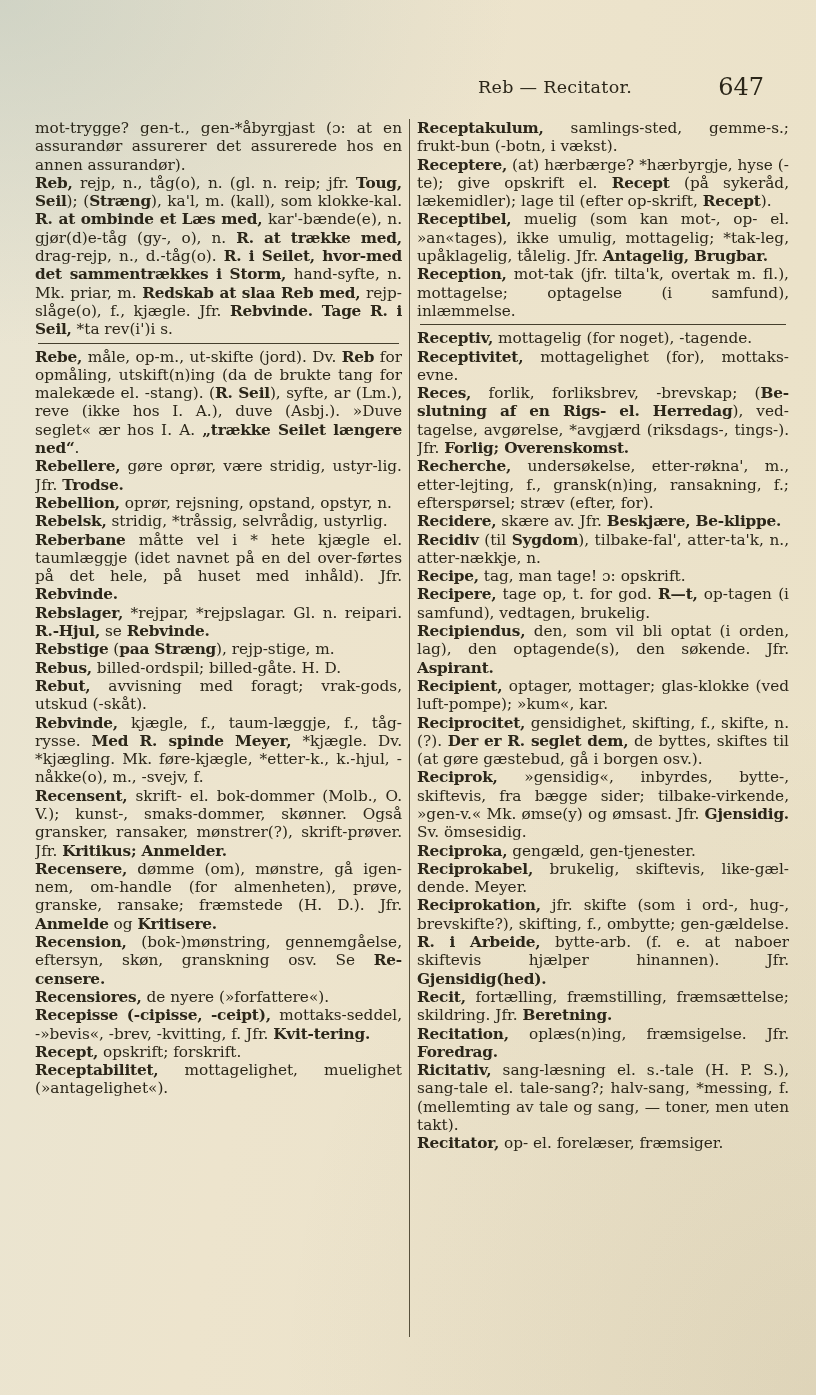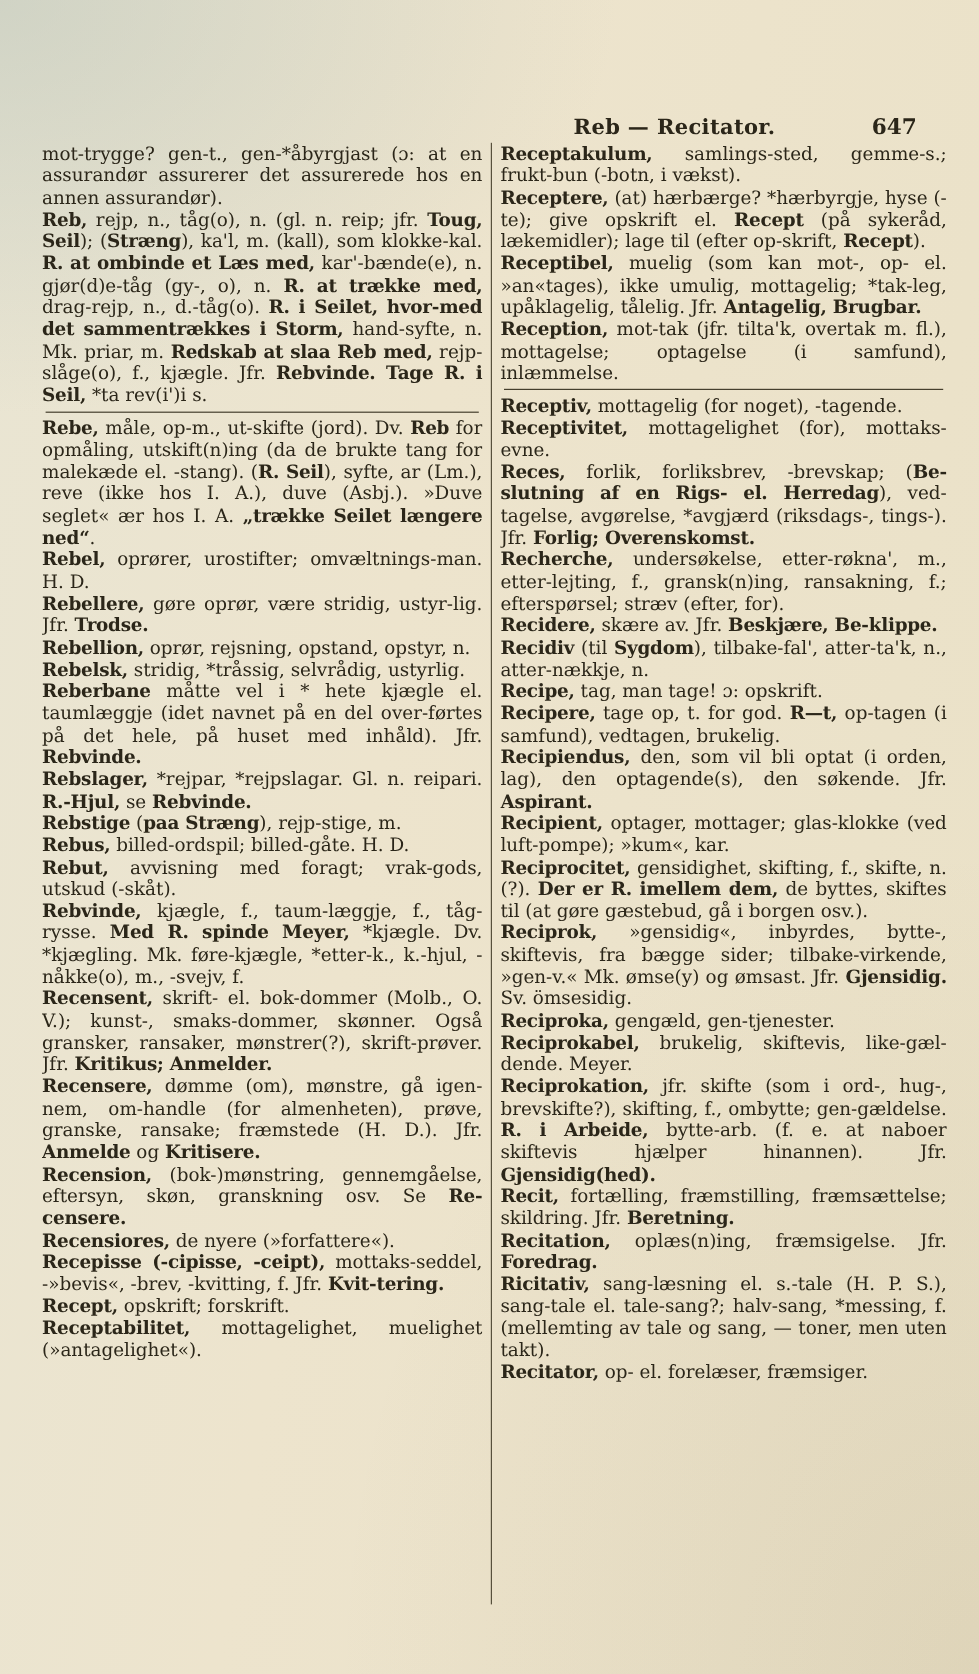--- a/index.html
+++ b/index.html
@@ -14,24 +14,24 @@
     width: 816px; height: 1395px;
     overflow: hidden;
     color: #2b2619;
     background:
       radial-gradient(140% 55% at 0% 0%, rgba(178,190,180,0.45) 0%, rgba(178,190,180,0) 45%),
       radial-gradient(120% 90% at 100% 100%, rgba(120,100,60,0.10) 0%, rgba(120,100,60,0) 55%),
       linear-gradient(100deg, #e9e5d3 0%, #ede4cd 40%, #eae1c7 100%);
   }
   .header {
     position: absolute; top: 76px; left: 0; right: 0; height: 24px;
-    font-weight: bold; font-size: 17.5px; line-height: 22px; margin-top: 20px;
+    font-weight: normal; font-size: 17.5px; line-height: 22px;
   }
   .running-head { position: absolute; left: 478px; letter-spacing: 0.3px; }
-  .page-number { position: absolute; right: 52px; font-size: 18px; }
+  .page-number { position: absolute; right: 52px; font-size: 24px; }
   .columns {
     position: absolute; top: 119px; left: 35px; right: 27px; bottom: 58px;
     display: flex;
     justify-content: center;
   }
   .column {
     overflow: hidden;
     text-align: justify;
     font-size: 15.3px;
     line-height: 18.3px;
@@ -58,21 +58,20 @@
   <div class="header">
     <span class="running-head">Reb — Recitator.</span>
     <span class="page-number">647</span>
   </div>
   <div class="columns">
     <div class="column" id="col-left">
         <p class="entry"><span class="txt">mot-trygge? gen-t., gen-*åbyrgjast (ɔ: at en assurandør assurerer det assurerede hos en annen assurandør).</span></p>
         <p class="entry"><span class="hw">Reb,</span><span class="txt"> rejp, n., tåg(o), n. (gl. n. reip; jfr. </span><span class="hw">Toug, Seil</span><span class="txt">); (</span><span class="hw">Stræng</span><span class="txt">), ka'l, m. (kall), som klokke-kal. </span><span class="hw">R. at ombinde et Læs med,</span><span class="txt"> kar'-bænde(e), n. gjør(d)e-tåg (gy-, o), n. </span><span class="hw">R. at trække med,</span><span class="txt"> drag-rejp, n., d.-tåg(o). </span><span class="hw">R. i Seilet, hvor-med det sammentrækkes i Storm,</span><span class="txt"> hand-syfte, n. Mk. priar, m. </span><span class="hw">Redskab at slaa Reb med,</span><span class="txt"> rejp-slåge(o), f., kjægle. Jfr. </span><span class="hw">Rebvinde. Tage R. i Seil,</span><span class="txt"> *ta rev(i')i s.</span></p>
         <div class="entry-rule"></div>
         <p class="entry"><span class="hw">Rebe,</span><span class="txt"> måle, op-m., ut-skifte (jord). Dv. </span><span class="hw">Reb</span><span class="txt"> for opmåling, utskift(n)ing (da de brukte tang for malekæde el. -stang). (</span><span class="hw">R. Seil</span><span class="txt">), syfte, ar (Lm.), reve (ikke hos I. A.), duve (Asbj.). »Duve seglet« ær hos I. A. </span><span class="hw">„trække Seilet længere ned“</span><span class="txt">.</span></p>
-        <p class="entry"><span class="hw">Rebel,</span><span class="txt"> oprører, urostifter; omvæltnings-man. H. D.</span></p>
         <p class="entry"><span class="hw">Rebellere,</span><span class="txt"> gøre oprør, være stridig, ustyr-lig. Jfr. </span><span class="hw">Trodse.</span></p>
         <p class="entry"><span class="hw">Rebellion,</span><span class="txt"> oprør, rejsning, opstand, opstyr, n.</span></p>
         <p class="entry"><span class="hw">Rebelsk,</span><span class="txt"> stridig, *tråssig, selvrådig, ustyrlig.</span></p>
         <p class="entry"><span class="hw">Reberbane</span><span class="txt"> måtte vel i * hete kjægle el. taumlæggje (idet navnet på en del over-førtes på det hele, på huset med inhåld). Jfr. </span><span class="hw">Rebvinde.</span></p>
         <p class="entry"><span class="hw">Rebslager,</span><span class="txt"> *rejpar, *rejpslagar. Gl. n. reipari. </span><span class="hw">R.-Hjul,</span><span class="txt"> se </span><span class="hw">Rebvinde.</span></p>
         <p class="entry"><span class="hw">Rebstige</span><span class="txt"> (</span><span class="hw">paa Stræng</span><span class="txt">), rejp-stige, m.</span></p>
         <p class="entry"><span class="hw">Rebus,</span><span class="txt"> billed-ordspil; billed-gåte. H. D.</span></p>
         <p class="entry"><span class="hw">Rebut,</span><span class="txt"> avvisning med foragt; vrak-gods, utskud (-skåt).</span></p>
         <p class="entry"><span class="hw">Rebvinde,</span><span class="txt"> kjægle, f., taum-læggje, f., tåg-rysse. </span><span class="hw">Med R. spinde Meyer,</span><span class="txt"> *kjægle. Dv. *kjægling. Mk. føre-kjægle, *etter-k., k.-hjul, -nåkke(o), m., -svejv, f.</span></p>
         <p class="entry"><span class="hw">Recensent,</span><span class="txt"> skrift- el. bok-dommer (Molb., O. V.); kunst-, smaks-dommer, skønner. Også gransker, ransaker, mønstrer(?), skrift-prøver. Jfr. </span><span class="hw">Kritikus; Anmelder.</span></p>
@@ -93,21 +92,21 @@
         <p class="entry"><span class="hw">Receptiv,</span><span class="txt"> mottagelig (for noget), -tagende.</span></p>
         <p class="entry"><span class="hw">Receptivitet,</span><span class="txt"> mottagelighet (for), mottaks-evne.</span></p>
         <p class="entry"><span class="hw">Reces,</span><span class="txt"> forlik, forliksbrev, -brevskap; (</span><span class="hw">Be-slutning af en Rigs- el. Herredag</span><span class="txt">), ved-tagelse, avgørelse, *avgjærd (riksdags-, tings-). Jfr. </span><span class="hw">Forlig; Overenskomst.</span></p>
         <p class="entry"><span class="hw">Recherche,</span><span class="txt"> undersøkelse, etter-røkna', m., etter-lejting, f., gransk(n)ing, ransakning, f.; efterspørsel; stræv (efter, for).</span></p>
         <p class="entry"><span class="hw">Recidere,</span><span class="txt"> skære av. Jfr. </span><span class="hw">Beskjære, Be-klippe.</span></p>
         <p class="entry"><span class="hw">Recidiv</span><span class="txt"> (til </span><span class="hw">Sygdom</span><span class="txt">), tilbake-fal', atter-ta'k, n., atter-nækkje, n.</span></p>
         <p class="entry"><span class="hw">Recipe,</span><span class="txt"> tag, man tage! ɔ: opskrift.</span></p>
         <p class="entry"><span class="hw">Recipere,</span><span class="txt"> tage op, t. for god. </span><span class="hw">R—t,</span><span class="txt"> op-tagen (i samfund), vedtagen, brukelig.</span></p>
         <p class="entry"><span class="hw">Recipiendus,</span><span class="txt"> den, som vil bli optat (i orden, lag), den optagende(s), den søkende. Jfr. </span><span class="hw">Aspirant.</span></p>
         <p class="entry"><span class="hw">Recipient,</span><span class="txt"> optager, mottager; glas-klokke (ved luft-pompe); »kum«, kar.</span></p>
-        <p class="entry"><span class="hw">Reciprocitet,</span><span class="txt"> gensidighet, skifting, f., skifte, n.(?). </span><span class="hw">Der er R. imellem dem,</span><span class="txt"> de byttes, skiftes til (at gøre gæstebud, gå i borgen osv.).</span></p>
+        <p class="entry"><span class="hw">Reciprocitet,</span><span class="txt"> gensidighet, skifting, f., skifte, n.(?). </span><span class="hw">Der er R. seglet dem,</span><span class="txt"> de byttes, skiftes til (at gøre gæstebud, gå i borgen osv.).</span></p>
         <p class="entry"><span class="hw">Reciprok,</span><span class="txt"> »gensidig«, inbyrdes, bytte-, skiftevis, fra bægge sider; tilbake-virkende, »gen-v.« Mk. ømse(y) og ømsast. Jfr. </span><span class="hw">Gjensidig.</span><span class="txt"> Sv. ömsesidig.</span></p>
         <p class="entry"><span class="hw">Reciproka,</span><span class="txt"> gengæld, gen-tjenester.</span></p>
         <p class="entry"><span class="hw">Reciprokabel,</span><span class="txt"> brukelig, skiftevis, like-gæl-dende. Meyer.</span></p>
         <p class="entry"><span class="hw">Reciprokation,</span><span class="txt"> jfr. skifte (som i ord-, hug-, brevskifte?), skifting, f., ombytte; gen-gældelse. </span><span class="hw">R. i Arbeide,</span><span class="txt"> bytte-arb. (f. e. at naboer skiftevis hjælper hinannen). Jfr. </span><span class="hw">Gjensidig(hed).</span></p>
         <p class="entry"><span class="hw">Recit,</span><span class="txt"> fortælling, fræmstilling, fræmsættelse; skildring. Jfr. </span><span class="hw">Beretning.</span></p>
         <p class="entry"><span class="hw">Recitation,</span><span class="txt"> oplæs(n)ing, fræmsigelse. Jfr. </span><span class="hw">Foredrag.</span></p>
         <p class="entry"><span class="hw">Ricitativ,</span><span class="txt"> sang-læsning el. s.-tale (H. P. S.), sang-tale el. tale-sang?; halv-sang, *messing, f. (mellemting av tale og sang, — toner, men uten takt).</span></p>
         <p class="entry"><span class="hw">Recitator,</span><span class="txt"> op- el. forelæser, fræmsiger.</span></p>
       </div>
   </div>

